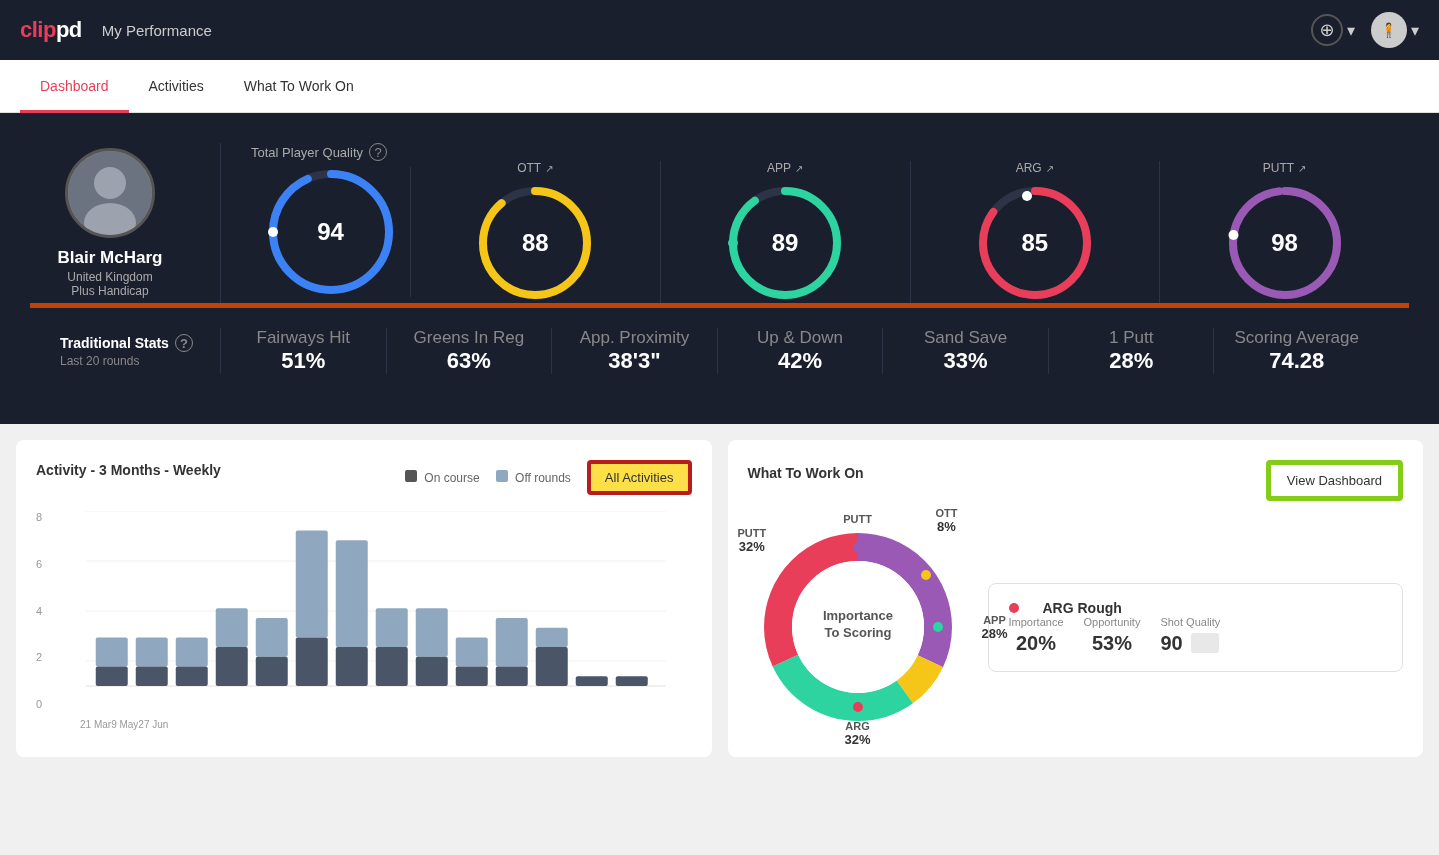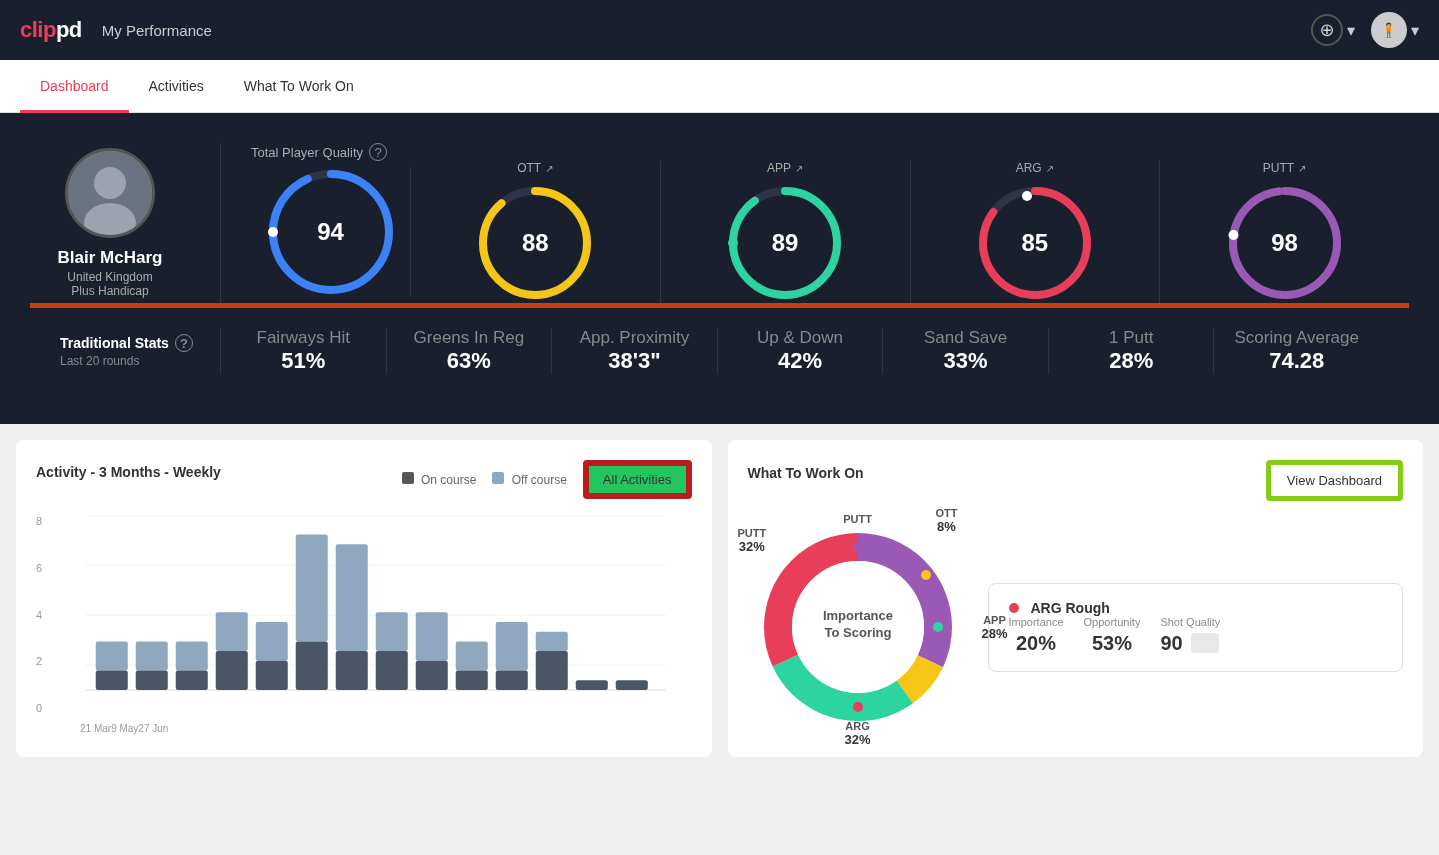--- a/index.html
+++ b/index.html
@@ -273,26 +273,26 @@
       font-size: 12px;
       color: #666;
     }
     .legend-dot {
       width: 12px;
       height: 12px;
       display: inline-block;
       margin-right: 4px;
     }
     .all-activities-btn {
-      border: 6px solid #b91c1c;
+      border: 4px solid #b91c1c;
       border-radius: 4px;
       padding: 6px 14px;
       font-size: 13px;
       cursor: pointer;
-      background: #22c55e;
+      background: #fde047;
       color: #333;
     }
     .chart-y-labels {
       position: absolute;
       left: 0;
       top: 0;
       height: 100%;
       display: flex;
       flex-direction: column;
       justify-content: space-between;
@@ -324,21 +324,21 @@
 
     .arground-card {
       border: 1px solid #e0e0e0;
       border-radius: 8px;
       padding: 16px 20px;
       flex: 1;
     }
     .arground-title {
       display: flex;
       align-items: center;
-      gap: 12px;
+      gap: 24px;
       font-size: 14px;
       font-weight: 600;
       color: #333;
     }
     .arground-dot {
       width: 10px;
       height: 10px;
       border-radius: 50%;
       background: #e83e5a;
     }
@@ -555,21 +555,21 @@
     <div class="chart-header">
       <div class="panel-title">Activity - 3 Months - Weekly</div>
       <div style="display:flex;align-items:center;gap:16px;">
         <div class="chart-legend">
           <span>
             <span class="legend-dot" style="background:#555;border-radius:2px;"></span>
             <span>On course</span>
           </span>
           <span>
             <span class="legend-dot" style="background:#8fa8c0;border-radius:2px;"></span>
-            <span>Off course</span>
+            <span>Off rounds</span>
           </span>
         </div>
         <button class="all-activities-btn">All Activities</button>
       </div>
     </div>
     <div style="position:relative;padding-left:24px;">
       <div class="chart-y-labels">
         <span>8</span>
         <span>6</span>
         <span>4</span>

